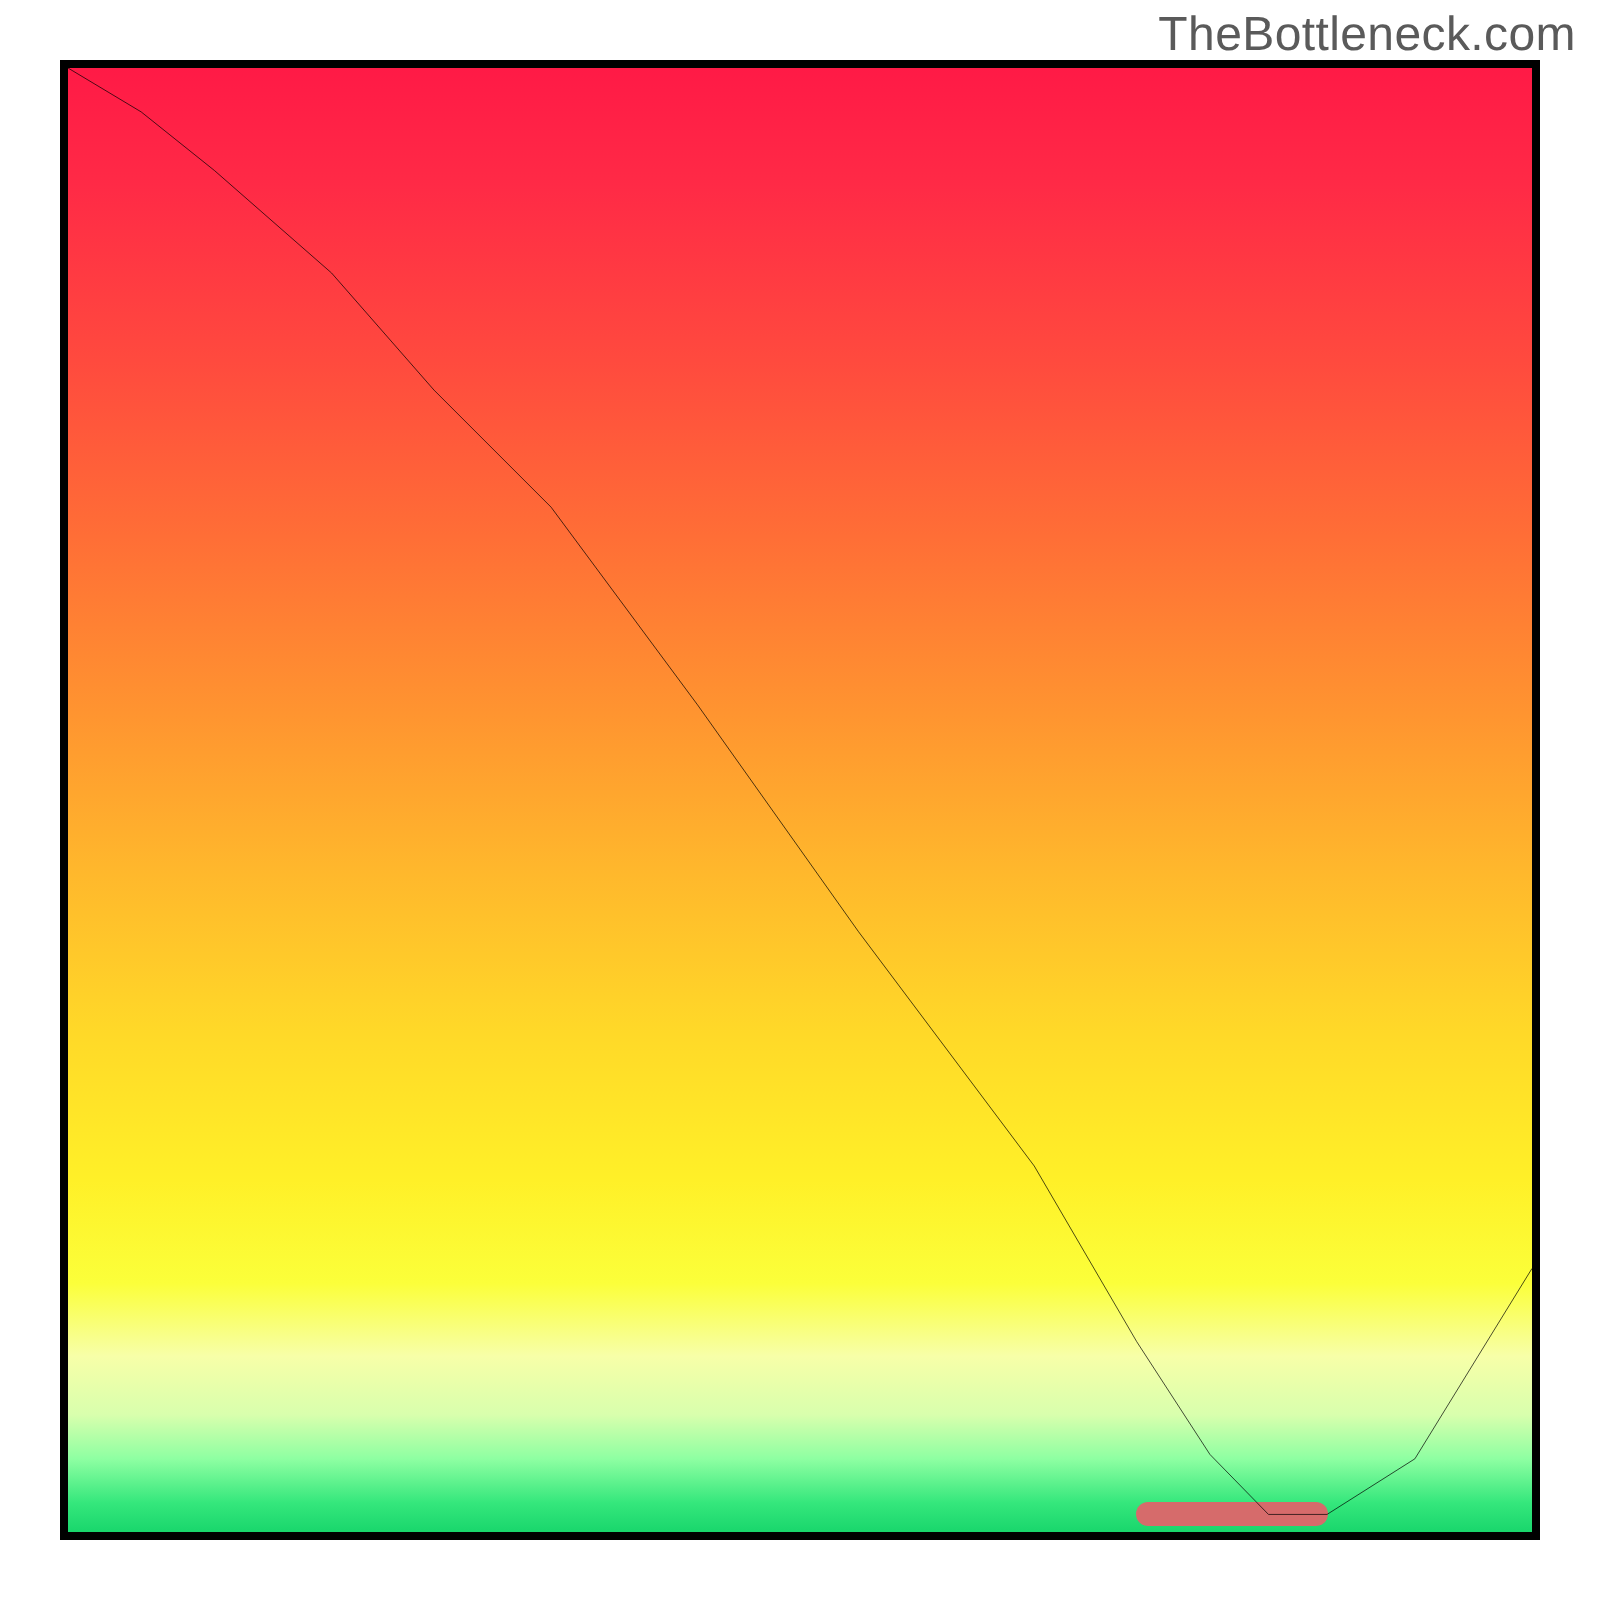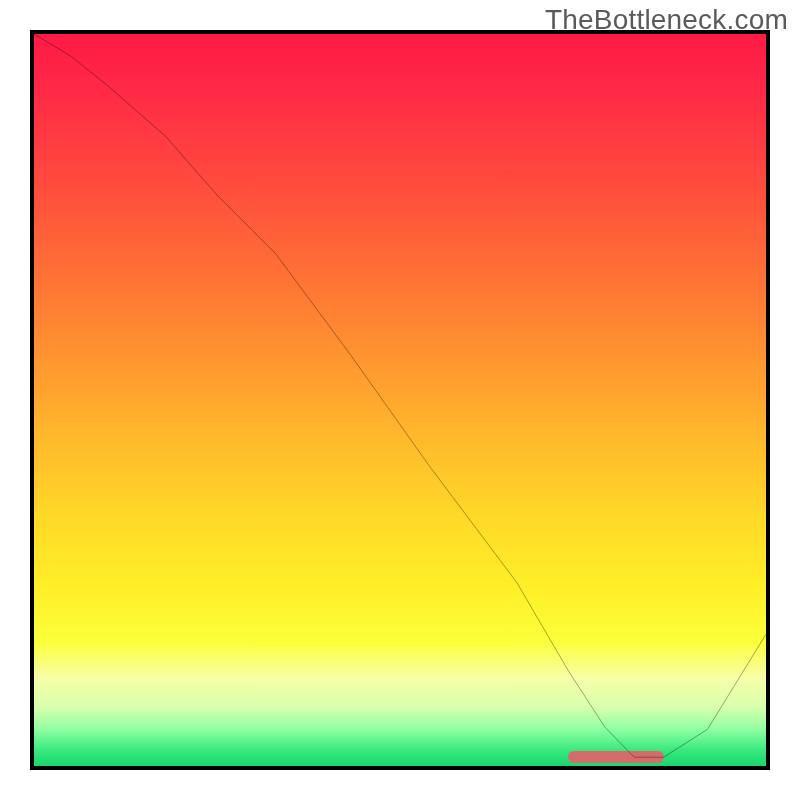--- a/index.html
+++ b/index.html
@@ -13,21 +13,21 @@
   }
   .wrap {
     position: relative;
     width: 800px;
     height: 800px;
   }
   .watermark {
     position: absolute;
     top: 4px;
     right: 12px;
-    font-size: 28px;
+    font-size: 24px;
     font-weight: 500;
     color: #5a5a5a;
     letter-spacing: 0.2px;
     z-index: 10;
   }
   .plot {
     position: absolute;
     left: 30px;
     top: 30px;
     width: 740px;

